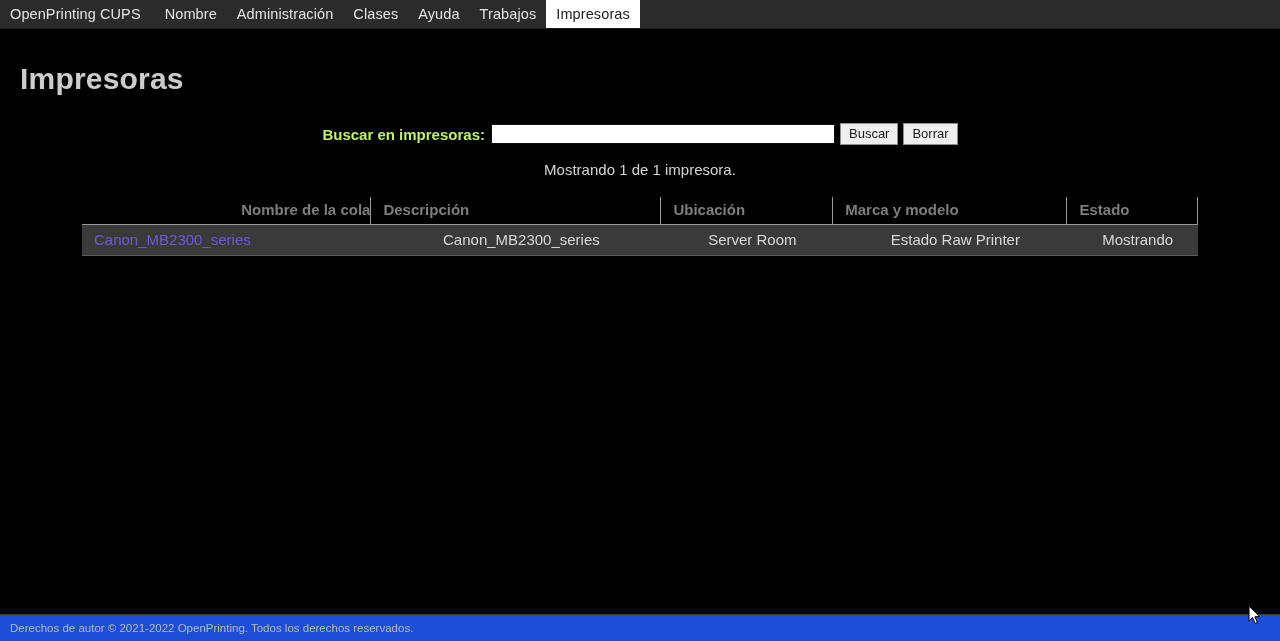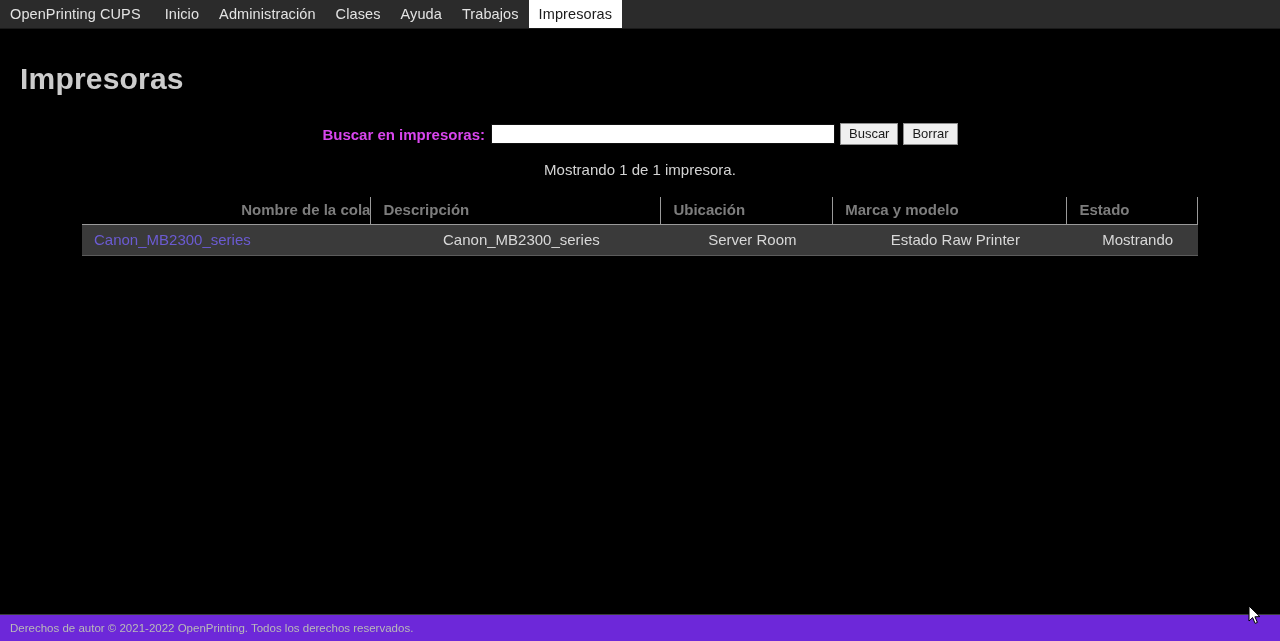--- a/index.html
+++ b/index.html
@@ -64,21 +64,21 @@
   .search-row {
     margin-top: 27px;
     display: flex;
     align-items: center;
     justify-content: center;
     gap: 0;
   }
   .search-label {
     font-weight: bold;
     font-size: 15px;
-    color: #d946ef;
+    color: #bef264;
     margin-right: 6px;
     white-space: nowrap;
   }
   .search-input {
     width: 344px;
     height: 20px;
     background: #ffffff;
     border: 1px solid #111111;
     box-shadow: 0 0 0 1px #000;
     font-family: "Liberation Sans", sans-serif;
@@ -154,21 +154,21 @@
     text-decoration: none;
   }
 
   
   .footer {
     position: absolute;
     left: 0;
     bottom: 0;
     width: 100%;
     height: 27px;
-    background: #6d28d9;
+    background: #1d4ed8;
     border-top: 1px solid #3d3d3d;
     box-sizing: border-box;
     display: flex;
     align-items: center;
   }
   .footer-text {
     font-size: 11.5px;
     color: #b9b9b9;
     padding-left: 10px;
   }
@@ -181,21 +181,21 @@
     width: 14px;
     height: 20px;
     pointer-events: none;
   }
 </style>
 </head>
 <body>
 
 <div class="navbar">
   <a class="nav-item brand">OpenPrinting CUPS</a>
-  <a class="nav-item">Inicio</a>
+  <a class="nav-item">Nombre</a>
   <a class="nav-item">Administración</a>
   <a class="nav-item">Clases</a>
   <a class="nav-item">Ayuda</a>
   <a class="nav-item">Trabajos</a>
   <a class="nav-item active">Impresoras</a>
 </div>
 
 <div class="content">
 
   <h1 class="page-title">Impresoras</h1>

